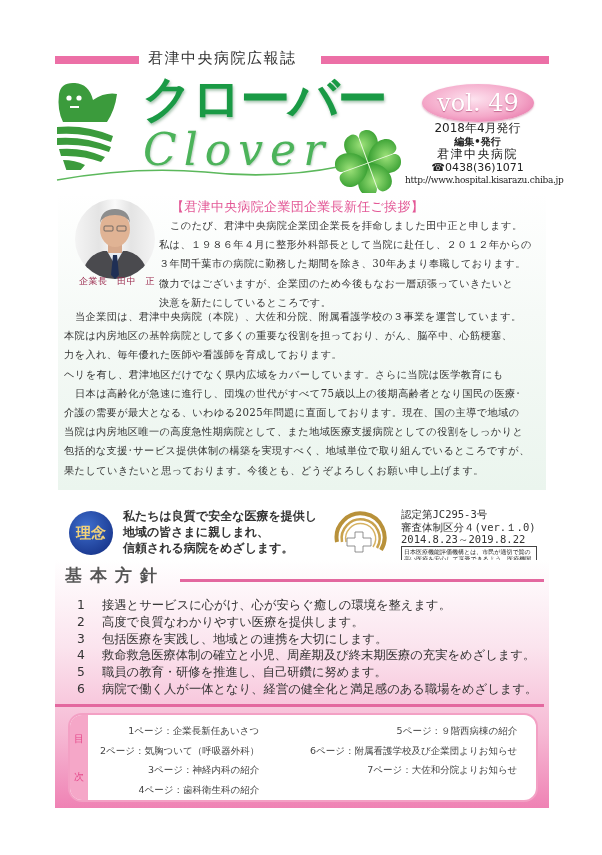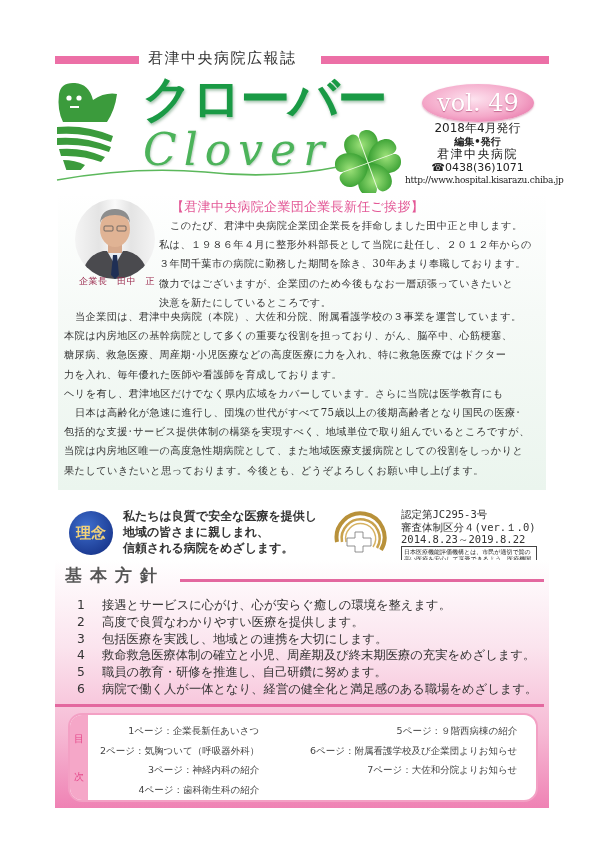--- a/index.html
+++ b/index.html
@@ -157,26 +157,26 @@
       <p class="ind">このたび、君津中央病院企業団企業長を拝命しました田中正と申します。</p>
       <p>私は、１９８６年４月に整形外科部長として当院に赴任し、２０１２年からの</p>
       <p>３年間千葉市の病院に勤務した期間を除き、30年あまり奉職しております。</p>
       <p>微力ではございますが、企業団のため今後もなお一層頑張っていきたいと</p>
       <p>決意を新たにしているところです。</p>
     </div>
 
     <div class="greet-body full">
       <p class="ind">当企業団は、君津中央病院（本院）、大佐和分院、附属看護学校の３事業を運営しています。</p>
       <p>本院は内房地区の基幹病院として多くの重要な役割を担っており、がん、脳卒中、心筋梗塞、</p>
-      <p>糖尿病、救急医療、周産期･小児医療などの高度医療に力を入れ、特に救急医療ではドクター</p>
       <p>力を入れ、毎年優れた医師や看護師を育成しております。</p>
       <p>ヘリを有し、君津地区だけでなく県内広域をカバーしています。さらに当院は医学教育にも</p>
       <p class="ind">日本は高齢化が急速に進行し、団塊の世代がすべて75歳以上の後期高齢者となり国民の医療･</p>
+      <p>介護の需要が最大となる、いわゆる2025年問題に直面しております。現在、国の主導で地域の</p>
+      <p>当院は内房地区唯一の高度急性期病院として、また地域医療支援病院としての役割をしっかりと</p>
       <p>包括的な支援･サービス提供体制の構築を実現すべく、地域単位で取り組んでいるところですが、</p>
-      <p>当院は内房地区唯一の高度急性期病院として、また地域医療支援病院としての役割をしっかりと</p>
       <p>果たしていきたいと思っております。今後とも、どうぞよろしくお願い申し上げます。</p>
     </div>
   </div>
 
   <div class="philosophy">
     <div class="rinen-badge">理念</div>
     <div class="rinen-text">
       <div>私たちは良質で安全な医療を提供し</div>
       <div>地域の皆さまに親しまれ、</div>
       <div>信頼される病院をめざします。</div>

